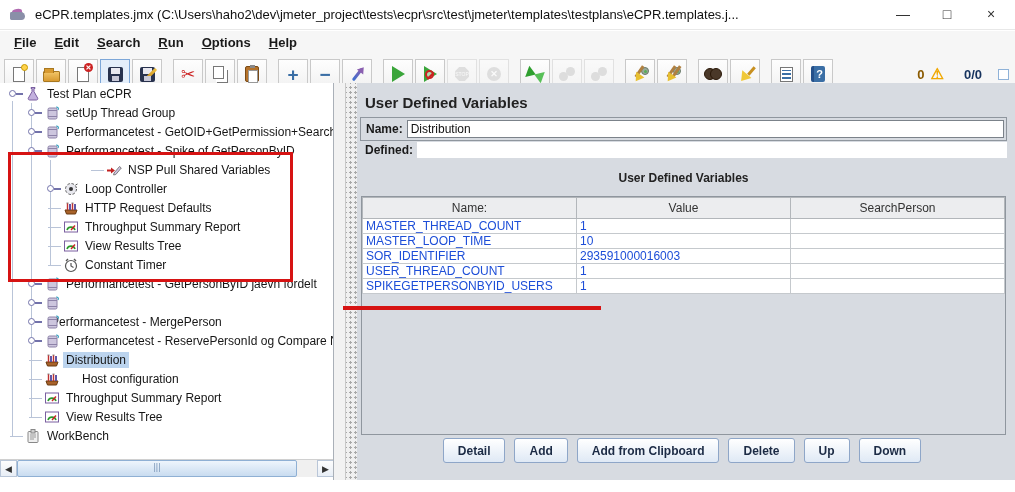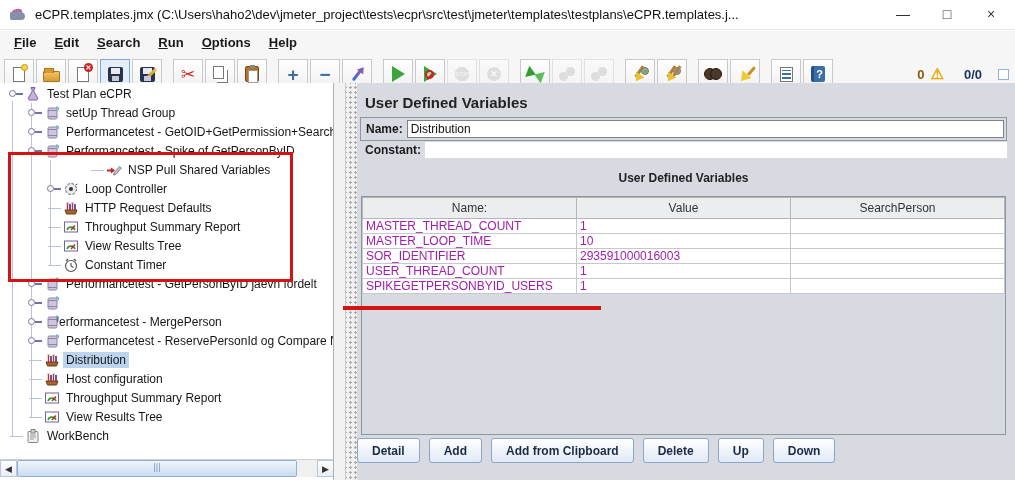--- a/index.html
+++ b/index.html
@@ -108,22 +108,22 @@
   #name-row { position:absolute; left:3px; top:34px; width:647px; height:24px; border:1px solid #8f969e; display:flex; align-items:center; background:#d7dbe1; }
   #name-label { font-size:12px; font-weight:bold; padding:0 4px 0 5px; }
   #name-input { flex:1; height:18px; margin-right:2px; border:1px solid #7b828a; background:#fff; font-family:"Liberation Sans",sans-serif; font-size:12px; padding:0 3px; color:#111; }
   #comments-row { position:absolute; left:3px; top:58px; width:647px; height:18px; display:flex; align-items:center; }
   #comments-label { font-size:12px; font-weight:bold; padding:0 4px 0 5px; }
   #comments-input { flex:1; height:16px; border:none; background:#fff; font-family:"Liberation Sans",sans-serif; font-size:12px; padding:0 3px; }
   #table-title { position:absolute; left:3px; top:88px; width:647px; text-align:center; font-size:12px; font-weight:bold; color:#222; }
   #table-wrap { position:absolute; left:4px; top:113px; width:645px; height:239px; border:1px solid #8f969e; }
   #udv-table { width:100%; border-collapse:collapse; table-layout:fixed; }
   #udv-table th { height:21px; background:#ecedef; border:1px solid #b2b6ba; font-size:12px; font-weight:normal; color:#333; }
-  #udv-table td { height:15px; background:#fff; border:1px solid #c5c9cd; font-size:12px; color:#a21caf; padding:0 3px; white-space:nowrap; overflow:hidden; }
-  #action-row { position:absolute; left:0px; top:355px; width:650px; display:flex; justify-content:flex-start; gap:9px; }
+  #udv-table td { height:15px; background:#fff; border:1px solid #c5c9cd; font-size:12px; color:#1d4ed8; padding:0 3px; white-space:nowrap; overflow:hidden; }
+  #action-row { position:absolute; left:0px; top:355px; width:650px; display:flex; justify-content:center; gap:9px; }
   .act-btn { height:25px; padding:0 14px; border:1px solid #8ea6c8; border-radius:3px; background:linear-gradient(#ffffff,#dfe9f5); font-family:"Liberation Sans",sans-serif; font-size:12px; font-weight:bold; color:#1c2b45; }
 
   
   #annot-rect { position:absolute; left:8px; top:152px; width:285px; height:130px; border:3px solid #d61313; pointer-events:none; }
   #annot-line { position:absolute; left:343px; top:306px; width:258px; height:4px; background:#d61313; pointer-events:none; }
 </style>
 </head>
 <body>
 
 <div id="titlebar">
@@ -490,21 +490,21 @@
         <div class="tree-row" style="top: 287px;">
           <span class="conn" style="left:29px;width:13px"></span>
           <span class="ticon" style="left:44px">
             <svg width="16" height="16" viewBox="0 0 16 16">
               <path d="M2 10h12l-1.5 4h-9z" fill="#a8622a" stroke="#6a3a10"></path>
               <path d="M4.5 3v7M7 4v6M9.5 3v7M12 4v6" stroke="#c03030" stroke-width="1.4"></path>
               <path d="M7 4v6M12 4v6" stroke="#3050c0" stroke-width="1.4"></path>
               <path d="M3.5 3h2M8.5 3h2" stroke="#888"></path>
             </svg>
           </span>
-          <span class="tree-label" style="margin-left:63px">Host configuration</span>
+          <span class="tree-label" style="margin-left:79px">Host configuration</span>
         </div>
         <div class="tree-row" style="top: 306px;">
           <span class="conn" style="left:29px;width:13px"></span>
           <span class="ticon" style="left:44px">
             <svg width="16" height="16" viewBox="0 0 16 16">
               <rect x="1.5" y="3" width="13" height="10" fill="#fff" stroke="#7a5fa0"></rect>
               <path d="M4 11a4.2 4.2 0 0 1 8 0" fill="none" stroke="#2a9a2a" stroke-width="1.6"></path>
               <path d="M8 11l4-4.5" stroke="#cc2222" stroke-width="1.4"></path>
             </svg>
           </span>
@@ -543,21 +543,21 @@
   <div id="tree-vsb"></div>
   <div id="divider"></div>
 
   <div id="right-panel">
     <div id="udv-heading">User Defined Variables</div>
     <div id="name-row">
       <span id="name-label">Name:</span>
       <input id="name-input" value="Distribution" style="">
     </div>
     <div id="comments-row">
-      <span id="comments-label">Constant:</span>
+      <span id="comments-label">Defined:</span>
       <input id="comments-input" value="" style="">
     </div>
     <div id="table-title">User Defined Variables</div>
     <div id="table-wrap">
       <table id="udv-table">
         <thead>
             <tr id="udv-head">
               <th>Name:</th>
               <th>Value</th>
               <th>SearchPerson</th>

